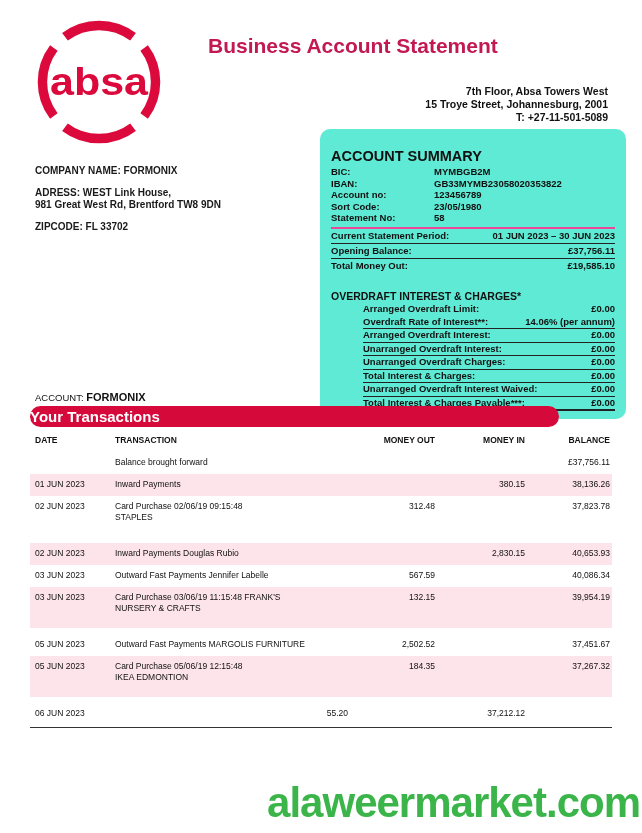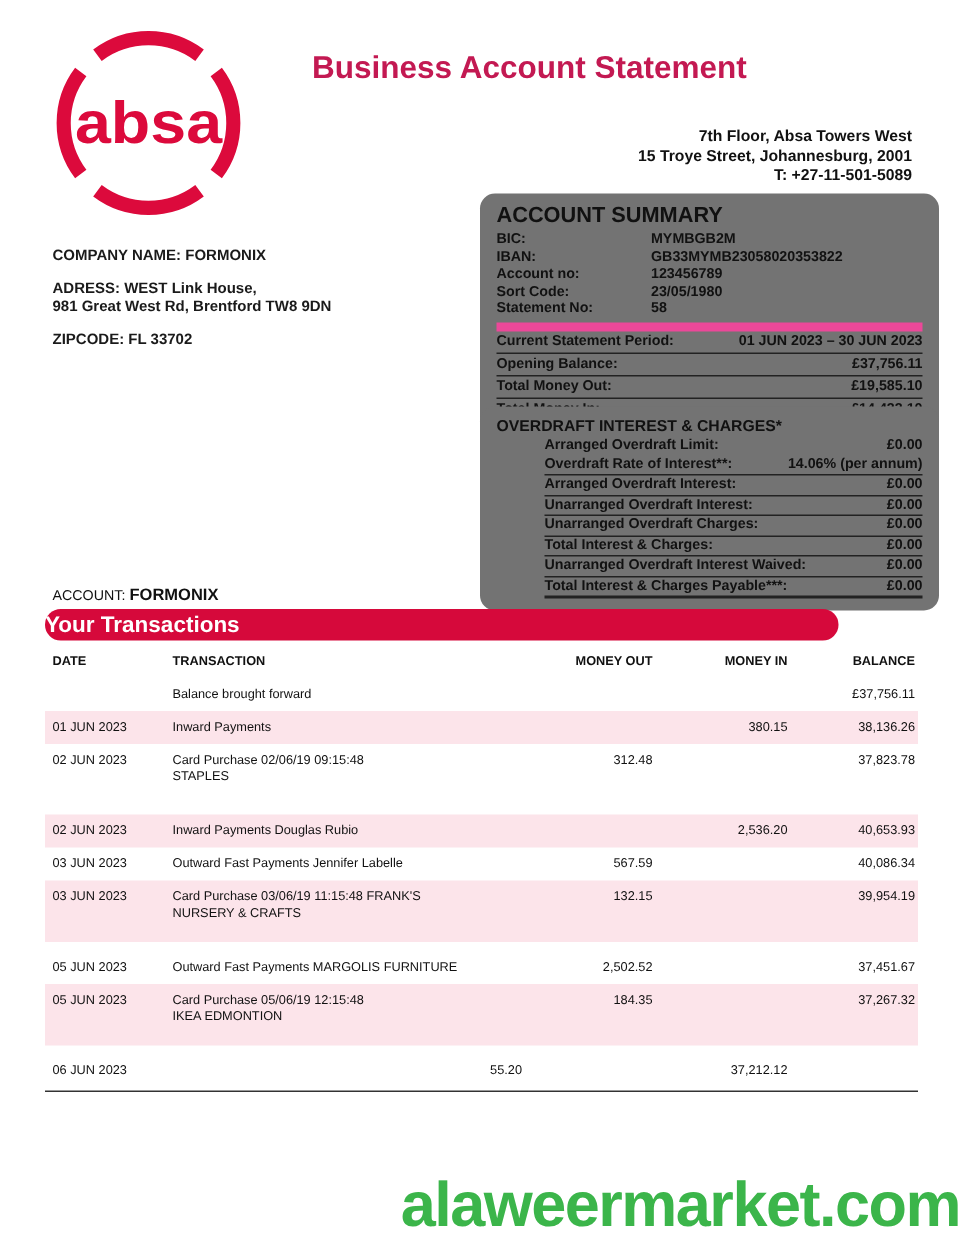--- a/index.html
+++ b/index.html
@@ -23,39 +23,39 @@
   
   .company {
     position: absolute; left: 35px; top: 165px; width: 270px;
     font-size: 10px; font-weight: bold; color: #1a1a1a; line-height: 12px;
   }
   .company .gap { height: 10px; }
 
   
   .pinkbox {
     position: absolute; left: 320px; width: 306px;
-    background: #737373; border-radius: 10px; padding: 7px 11px 8px 11px;
+    background: #5eead4; border-radius: 10px; padding: 19px 11px 8px 11px;
   }
   .summary-box { top: 129px; }
   .overdraft-box { top: 271px; }
   .pinkbox .box-title { font-weight: bold; color: #111; }
   .summary-box .box-title { font-size: 14.5px; margin-bottom: 2px; }
   .overdraft-box .box-title { font-size: 10.5px; margin-bottom: 1px; }
 
   .kv { display: flex; font-size: 9.5px; font-weight: bold; line-height: 11.5px; color: #111; }
   .kv .k { width: 103px; flex: none; }
   .kv .v { flex: 1; }
 
   .ruled-row {
     display: flex; justify-content: space-between;
     font-size: 9.5px; font-weight: bold; color: #111;
     padding: 1.5px 0 1.5px 0; line-height: 11px;
   }
   .bt { border-top: 1.5px solid #222; }
-  .bt-heavy { border-top: 6px solid #ec4899; }
+  .bt-heavy { border-top: 2px solid #ec4899; }
   .bb-heavy { border-bottom: 2px solid #222; gap: 13px; }
 
   .od-row {
     display: flex; justify-content: space-between;
     font-size: 9.5px; font-weight: bold; color: #111;
     padding: 1px 0; line-height: 10.5px; margin-left: 32px;
   }
 
   
   .account-line { position: absolute; left: 35px; top: 391px; font-size: 10px; color: #111; }
@@ -252,21 +252,21 @@
       <div class="c-out">312.48</div>
       <div class="c-in"></div>
       <div class="c-bal">37,823.78</div>
     </div>
     <div class="tx-row shaded gap-top">
       <div class="c-date">02 JUN 2023</div>
       <div class="c-tx">
           <div>Inward Payments Douglas Rubio</div>
         </div>
       <div class="c-out"></div>
-      <div class="c-in">2,536.20</div>
+      <div class="c-in">2,830.15</div>
       <div class="c-bal">40,653.93</div>
     </div>
     <div class="tx-row">
       <div class="c-date">03 JUN 2023</div>
       <div class="c-tx">
           <div>Outward Fast Payments Jennifer Labelle</div>
         </div>
       <div class="c-out">567.59</div>
       <div class="c-in"></div>
       <div class="c-bal">40,086.34</div>

